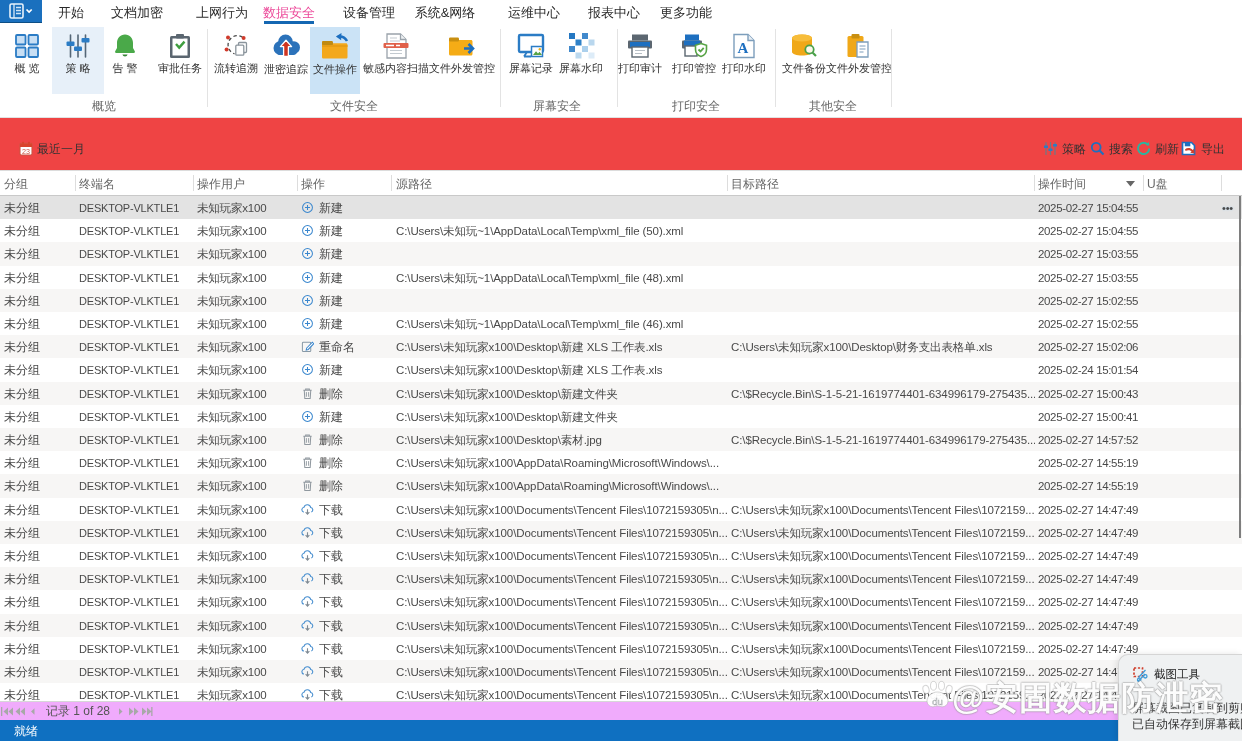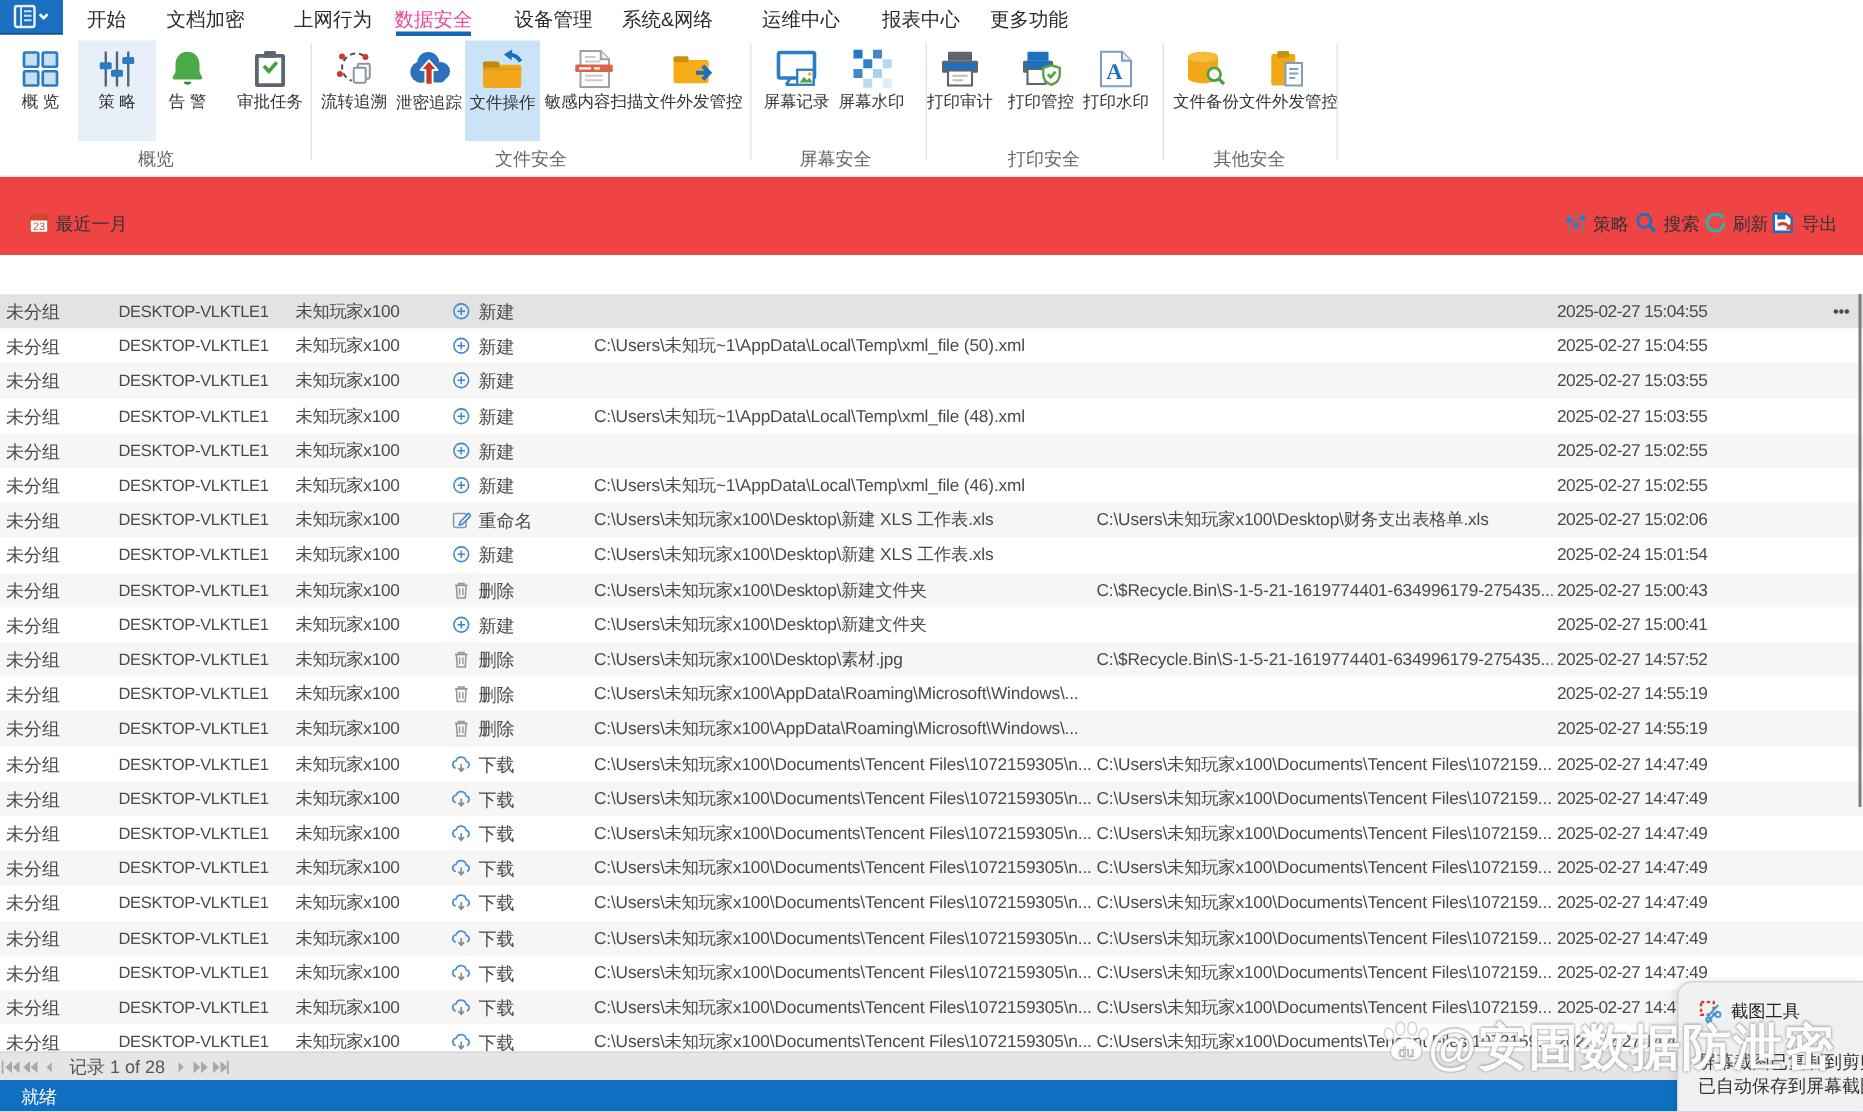--- a/index.html
+++ b/index.html
@@ -35,21 +35,21 @@
 .row .c1{left:79px;width:112px}
 .row .c2{left:197px;width:98px;font-size:11.5px}
 .row .c3{left:301px;width:88px;font-size:12px;letter-spacing:0}
 .row .c3 i{font-style:normal;margin-left:5px}
 .row .c4{left:396px;width:332px;font-size:11.5px;letter-spacing:-.1px}
 .row .c5{left:731px;width:304px;font-size:11.5px;letter-spacing:-.1px}
 .row .c6{left:1038px;width:104px;font-size:11.5px;letter-spacing:-.35px}
 .opi{width:13px;height:13px;vertical-align:-2px}
 .dots{left:1222px;width:20px;color:#1f5c96;font-size:13px;letter-spacing:-.5px;text-shadow:0 0 2px #b5d5ee}
 
-#pager{position:absolute;left:0;top:701px;width:1242px;height:19px;background:#e5e5e5;border-top:1px solid #d7d7d7;font-size:12px;color:#555}
+#pager{position:absolute;left:0;top:701px;width:1242px;height:19px;background:#f0abfc;border-top:1px solid #d7d7d7;font-size:12px;color:#555}
 #pager .pt{position:absolute;left:46px;top:1px;line-height:16px;color:#555}
 #status{position:absolute;left:0;top:719.5px;width:1242px;height:21.5px;background:#0f70c1}
 #status span{position:absolute;left:14px;top:3px;font-size:12px;color:#fff}
 #vscroll{position:absolute;left:1239px;top:196px;width:2px;height:342px;background:#7e7e7e}
 
 #notif{position:absolute;left:1118px;top:654px;width:124px;height:87px;background:#eff1f2;border:1px solid #d5d5d5;border-right:none;border-bottom:none;border-top-left-radius:10px;box-shadow:-2px 0 6px rgba(0,0,0,.10)}
 #notif .nt{position:absolute;left:35px;top:12px;font-size:11.5px;color:#222}
 #notif .n1{position:absolute;left:13px;top:45px;font-size:12px;color:#333;white-space:nowrap}
 #notif .n2{position:absolute;left:13px;top:61px;font-size:12px;color:#333;white-space:nowrap}
 
@@ -306,20 +306,41 @@
           <path d="M12.2 4.2a5.6 5.6 0 1 0 1 3.3" fill="none" stroke="#2bb5a0" stroke-width="2"></path>
           <path d="M12.9 1l.4 3.8-3.6-1.2z" fill="#2bb5a0"></path>
         </svg>刷新</span>
 <span class="tbtn" style="left:1181px"><svg width="16" height="15" viewBox="0 0 16 15">
           <path d="M1.5 1.5h9l3 3v9H1.5z" fill="#fff" stroke="#1d6fc0" stroke-width="1.7"></path>
           <rect x="3.8" y="1.5" width="5.5" height="3.8" fill="#1d6fc0"></rect>
           <path d="M4 8.2c2.5-1.8 5.8-1.4 7.6.8l1.5-1.2.5 4.6-4.4-.6 1.4-1.3C9.3 9 6.5 8.8 4.6 10z" fill="#d0402e"></path>
         </svg>导出</span>
 </div>
 
+<div id="thead">
+<span style="left:4px">分组</span>
+<span style="left:79px">终端名</span>
+<span style="left:197px">操作用户</span>
+<span style="left:301px">操作</span>
+<span style="left:396px">源路径</span>
+<span style="left:731px">目标路径</span>
+<span style="left:1038px">操作时间</span>
+<span style="left:1147px">U盘</span>
+<svg style="position:absolute;left:1126px;top:10px" width="9" height="6" viewBox="0 0 9 6">
+        <path d="M0 0h9L4.5 5.5z" fill="#666"></path>
+      </svg>
+<i class="vs" style="left:75px"></i>
+      <i class="vs" style="left:193px"></i>
+      <i class="vs" style="left:297px"></i>
+      <i class="vs" style="left:391px"></i>
+      <i class="vs" style="left:727px"></i>
+      <i class="vs" style="left:1034px"></i>
+      <i class="vs" style="left:1143px"></i>
+      <i class="vs" style="left:1221px"></i>
+</div>
 
 <div id="tbody">
 <div class="row sel" style="top:196.0px;height:23.2px">
         <span class="c0">未分组</span>
         <span class="c1">DESKTOP-VLKTLE1</span>
         <span class="c2">未知玩家x100</span>
         <span class="c3"><svg class="opi" viewBox="0 0 14 14">
             <circle cx="7" cy="7" r="5.3" fill="none" stroke="#3a87ce" stroke-width="1.1"></circle>
             <path d="M7 4.3v5.4M4.3 7h5.4" stroke="#3a87ce" stroke-width="1.1"></path>
           </svg><i>新建</i></span>

